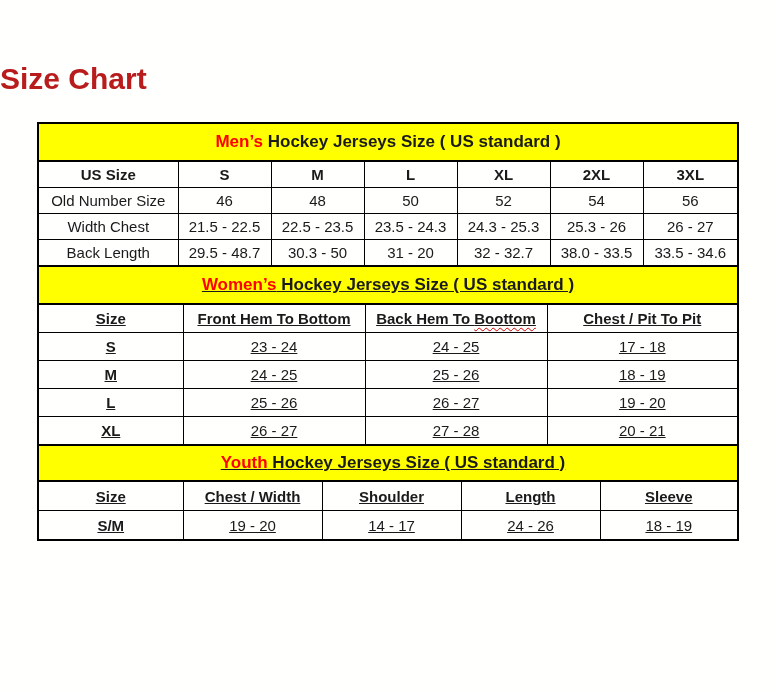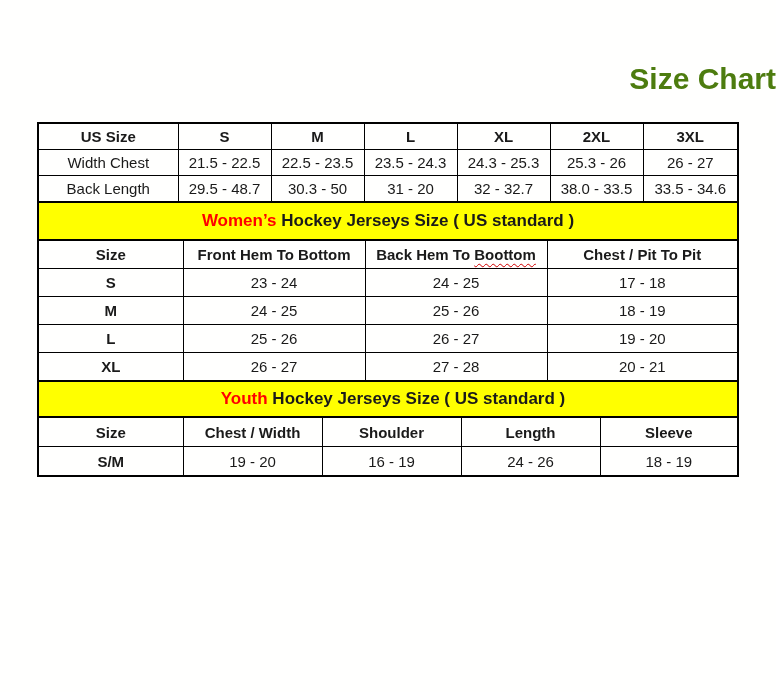--- a/index.html
+++ b/index.html
@@ -4,37 +4,37 @@
 <style>
   html,body{margin:0;padding:0;}
   body{
     width:776px;height:692px;overflow:hidden;
     background:#fffffe;
     font-family:"Liberation Sans", sans-serif;
     color:#1a1a1a;
   }
   .page-title{
     margin:60px 0 0 0;
-    text-align:right;
+    text-align:left;
     font-size:30px;
     line-height:38px;
     font-weight:bold;
-    color:#4d7c0f;
+    color:#b91c1c;
   }
   .tables{
     margin:24px 0 0 37px;
     width:700px;
   }
   table.sec{
     border-collapse:collapse;
     table-layout:fixed;
     width:700px;
     border:2px solid #000;
   }
-  table.sec + table.sec{margin-top:-2px;}
+  table.sec + table.sec{margin-top:-2px;text-decoration:underline;}
   table.sec td{
     border:1.5px solid #000;
     text-align:center;
     vertical-align:middle;
     font-size:15px;
     padding:0 2px;
     overflow:hidden;
     white-space:nowrap;
   }
   tr.band td{
@@ -72,28 +72,40 @@
     <colgroup>
       <col style="width:140px">
         <col style="width:93px">
         <col style="width:93px">
         <col style="width:93px">
         <col style="width:93px">
         <col style="width:93px">
         <col style="width:95px">
     </colgroup>
     <tbody>
+        <tr class="band">
+      <td colspan="7"><span class="hl">Men’s</span><span> Hockey Jerseys Size ( US standard )</span></td>
+    </tr>
     <tr class="head">
       <td>US Size</td>
       <td>S</td>
       <td>M</td>
       <td>L</td>
       <td>XL</td>
       <td>2XL</td>
       <td>3XL</td>
+    </tr>
+    <tr>
+      <td>Old Number Size</td>
+      <td>46</td>
+      <td>48</td>
+      <td>50</td>
+      <td>52</td>
+      <td>54</td>
+      <td>56</td>
     </tr>
     <tr>
       <td>Width Chest</td>
       <td>21.5 - 22.5</td>
       <td>22.5 - 23.5</td>
       <td>23.5 - 24.3</td>
       <td>24.3 - 25.3</td>
       <td>25.3 - 26</td>
       <td>26 - 27</td>
     </tr>
@@ -168,20 +180,20 @@
     <tr class="head">
       <td>Size</td>
       <td>Chest / Width</td>
       <td>Shoulder</td>
       <td>Length</td>
       <td>Sleeve</td>
     </tr>
     <tr>
       <td class="rowlab-bold">S/M</td>
       <td>19 - 20</td>
-      <td>16 - 19</td>
+      <td>14 - 17</td>
       <td>24 - 26</td>
       <td>18 - 19</td>
     </tr>
   </tbody>
     </table>
 
 </div>
 
 </body></html>

